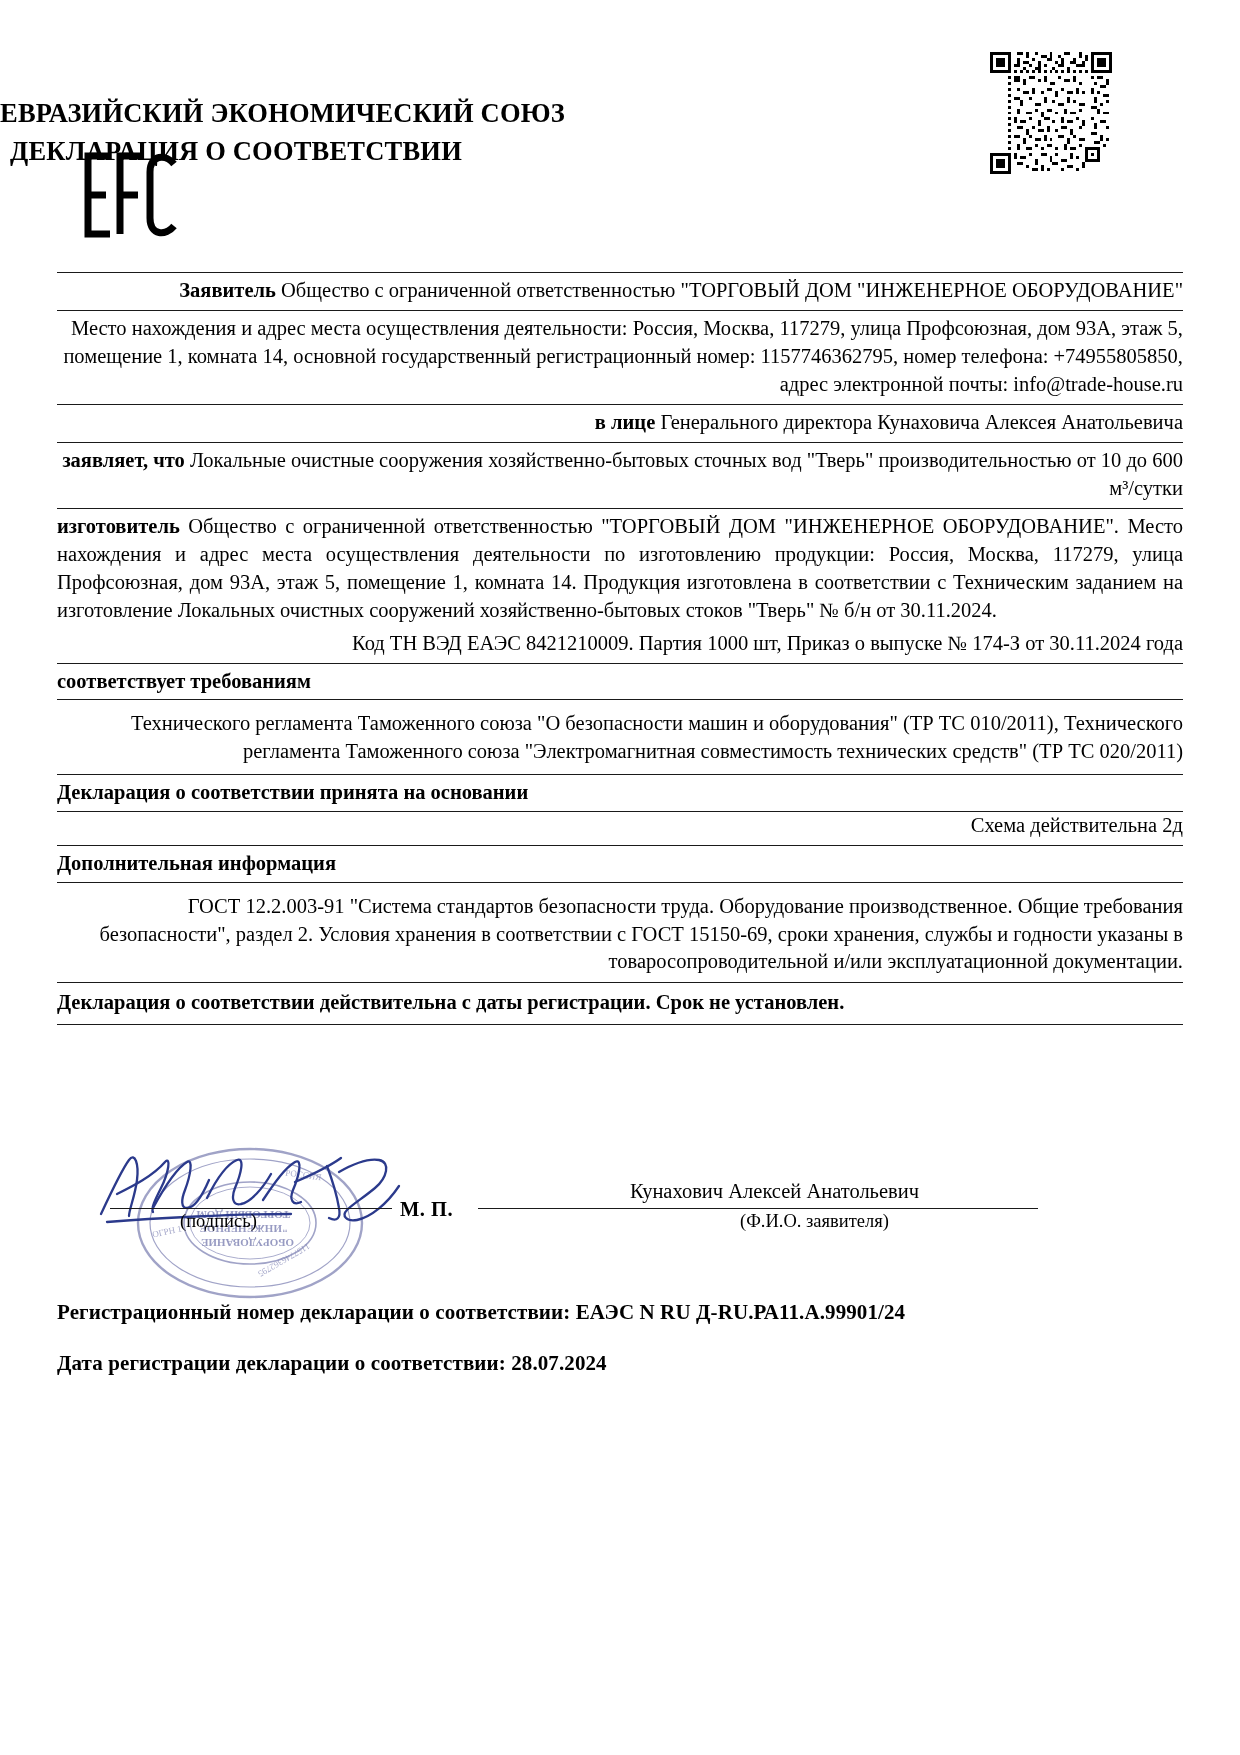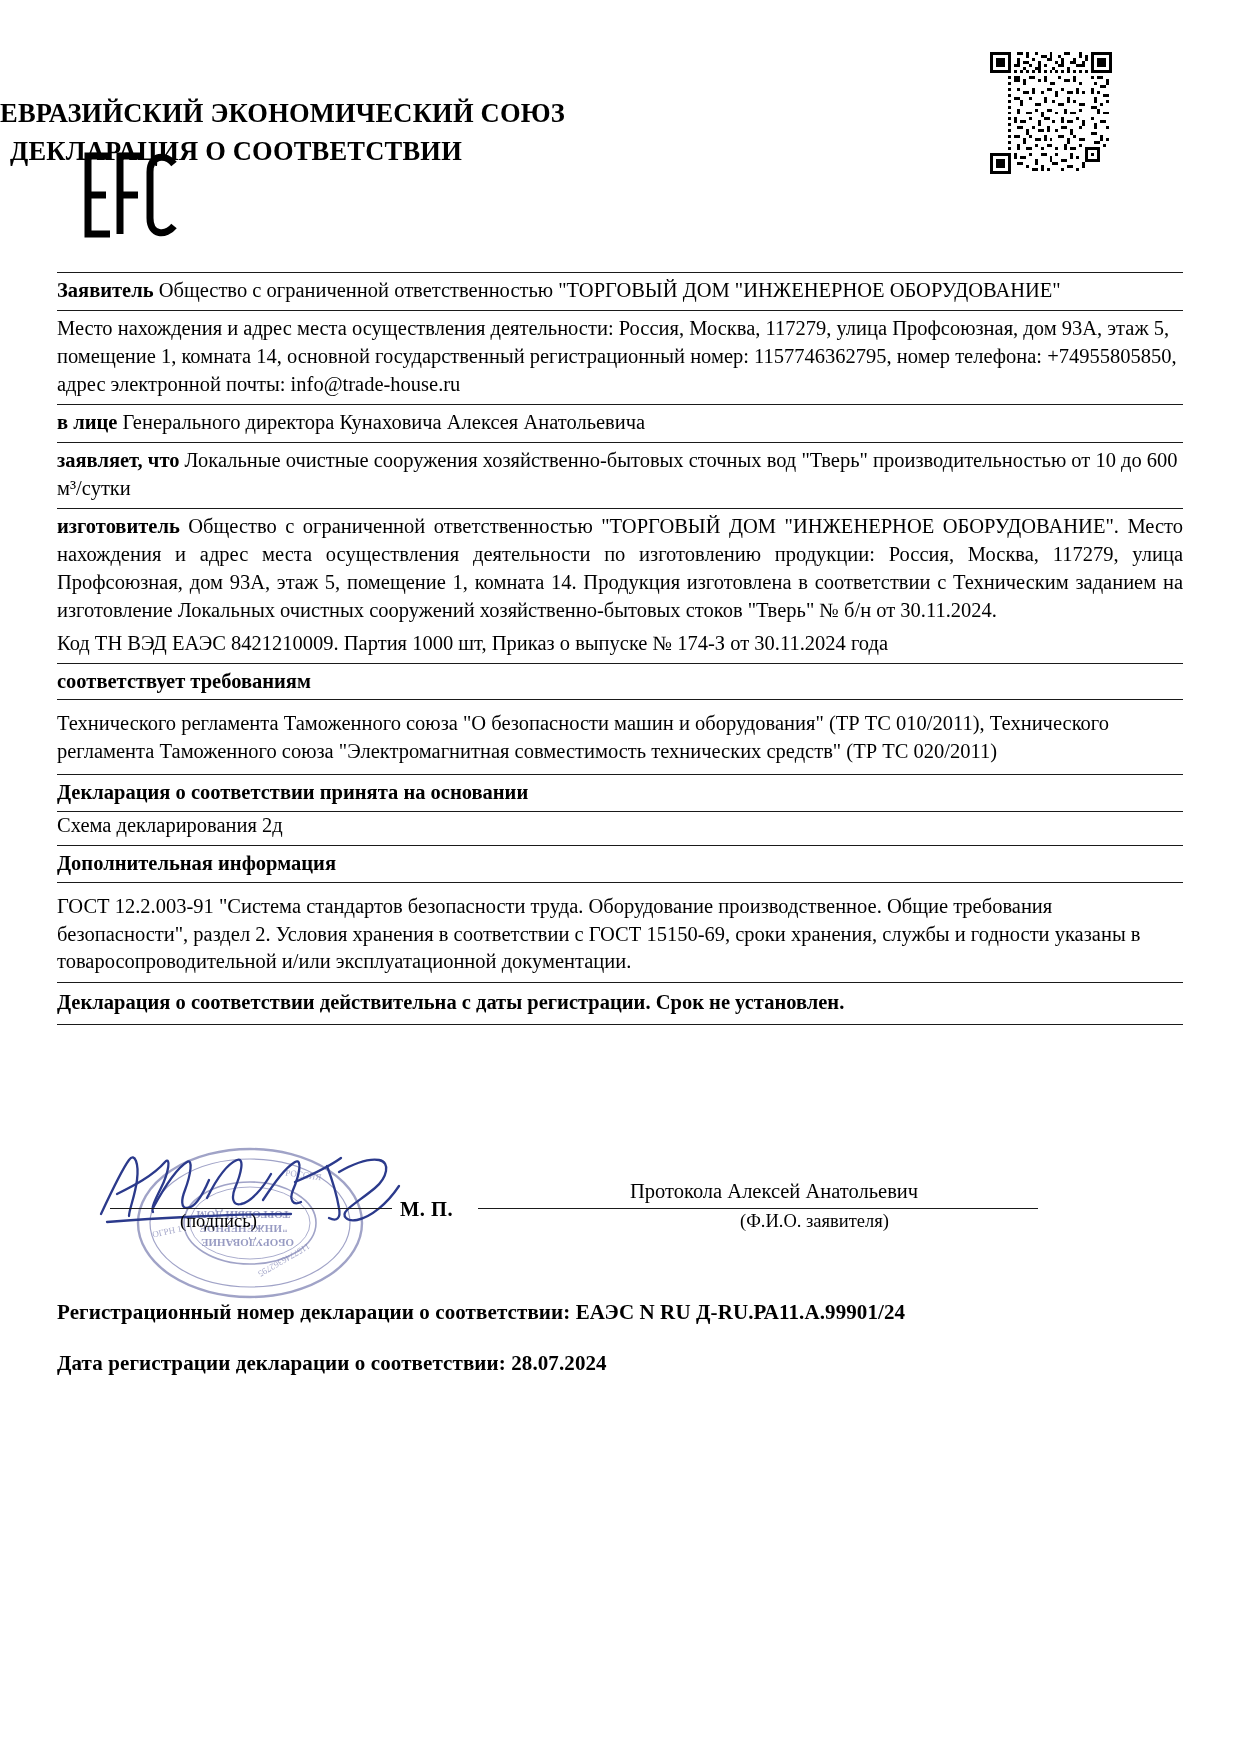--- a/index.html
+++ b/index.html
@@ -75,21 +75,21 @@
   }
   .rule {
     border-bottom: 1.3px solid #1a1a1a;
     margin: 0;
     height: 0;
   }
   .blk {
     padding: 4px 0 5px 0;
     font-size: 20.5px;
     line-height: 1.365;
-    text-align: left;
+    text-align: right;
   }
   .blk.just {
     text-align: justify;
   }
   b, .b { font-weight: bold; }
   .sec-head {
     padding: 4px 0 4px 0;
     font-size: 20.5px;
     font-weight: bold;
     line-height: 1.35;
@@ -449,21 +449,21 @@
     <div class="rule"></div>
 
     <div class="blk" style="padding-top:10px;padding-bottom:8px">Технического регламента Таможенного союза "О безопасности машин и оборудования" (ТР ТС 010/2011), Технического регламента Таможенного союза "Электромагнитная совместимость технических средств" (ТР ТС 020/2011)</div>
 
     <div class="rule"></div>
 
     <div class="sec-head">Декларация о соответствии принята на основании</div>
 
     <div class="rule"></div>
 
-    <div class="blk" style="padding-top:0;padding-bottom:5px">Схема декларирования 2д</div>
+    <div class="blk" style="padding-top:0;padding-bottom:5px">Схема действительна 2д</div>
 
     <div class="rule"></div>
 
     <div class="sec-head">Дополнительная информация</div>
 
     <div class="rule"></div>
 
     <div class="blk" style="padding-top:10px;padding-bottom:6px">ГОСТ 12.2.003-91 "Система стандартов безопасности труда. Оборудование производственное. Общие требования безопасности", раздел 2. Условия хранения в соответствии с ГОСТ 15150-69, сроки хранения, службы и годности указаны в товаросопроводительной и/или эксплуатационной документации.</div>
 
     <div class="rule"></div>
@@ -509,21 +509,21 @@
         <path d="M244 34 C258 26 272 20 284 22 C296 24 292 40 280 50 C268 60 258 66 252 72 C246 78 252 84 262 82 C276 79 292 66 304 48"></path>
         <path d="M12 84 C60 80 140 76 196 76"></path>
       </g>
     </svg>
   </div>
 
   <div class="sig-line-left"></div>
   <div class="sig-label-left tiny">(подпись)</div>
   <div class="mp">М. П.</div>
   <div class="sig-line-right"></div>
-  <div class="fio">Протокола Алексей Анатольевич</div>
+  <div class="fio">Кунахович Алексей Анатольевич</div>
   <div class="fio-label tiny">(Ф.И.О. заявителя)</div>
 
   <div class="reg-block">
     <div class="reg-line">Регистрационный номер декларации о соответствии: ЕАЭС N RU Д-RU.РА11.А.99901/24</div>
     <div class="reg-line">Дата регистрации декларации о соответствии: 28.07.2024</div>
   </div>
 
 </div>
 
 </body></html>

